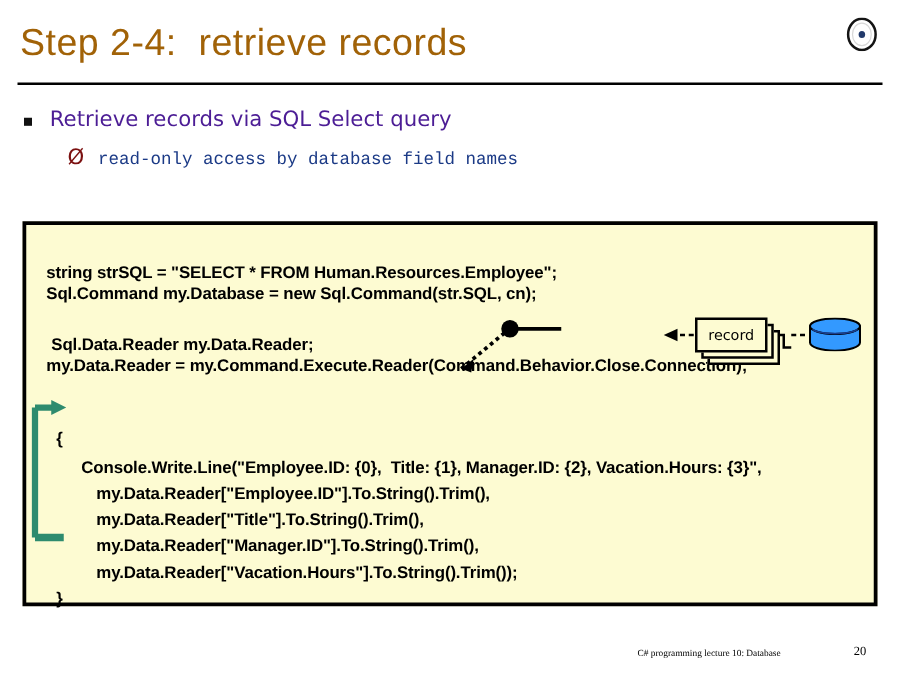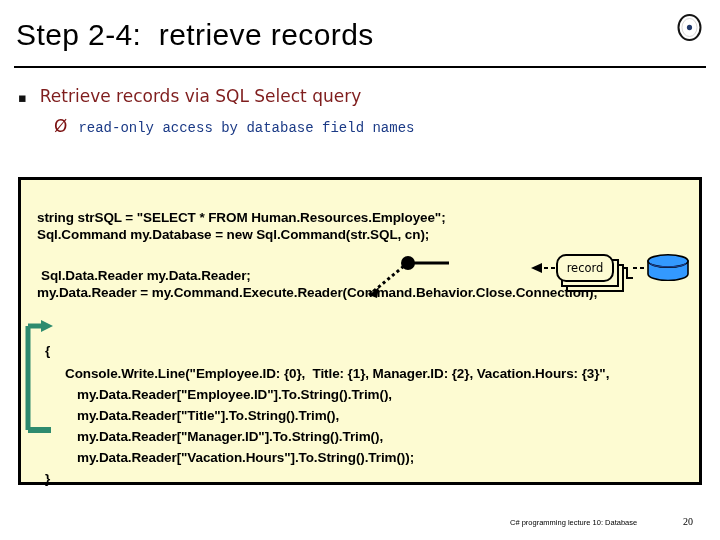--- a/index.html
+++ b/index.html
@@ -17,21 +17,21 @@
   }
 
   
   #slide-title {
     position: absolute;
     left: 16px;
     top: 18px;
     font-size: 30px;
     font-weight: 400;
     letter-spacing: 0.4px;
-    color: #000000;
+    color: #a16207;
     white-space: pre;
   }
 
   #title-rule {
     position: absolute;
     left: 14px;
     top: 66px;
     width: 692px;
     height: 0;
     border-top: 2px solid #000000;
@@ -56,21 +56,21 @@
     gap: 13px;
   }
   #bullet-level1 .marker {
     color: #111111;
     font-size: 13px;
     line-height: 1;
     font-family: "DejaVu Sans", sans-serif;
   }
   #bullet-level1 .text {
     font-size: 17px;
-    color: #7f1d1d;
+    color: #4c1d95;
     font-family: "DejaVu Sans", sans-serif;
     white-space: pre;
   }
 
   #bullet-level2 {
     position: absolute;
     left: 54px;
     top: 118px;
     display: flex;
     align-items: baseline;
@@ -166,21 +166,20 @@
     width: 58px;
     height: 28px;
   }
   #record-card-3 { left: 545px; top: 84px; }
   #record-card-2 { left: 540px; top: 79px; }
   #record-card-1 {
     left: 535px; top: 74px;
     display: flex;
     align-items: center;
     justify-content: center;
-    border-radius: 10px;
   }
   #record-card-1 .label {
     font-family: "DejaVu Sans", sans-serif;
     font-size: 11.5px;
     color: #000000;
     white-space: nowrap;
   }
 
   #db-cylinder {
     position: absolute;
@@ -197,21 +196,21 @@
     top: 138px;
     width: 34px;
     height: 122px;
   }
 
   
   #footer-note {
     position: absolute;
     left: 510px;
     top: 518px;
-    font-family: Liberation Sans, sans-serif;
+    font-family: Liberation Serif, serif;
     font-size: 7.5px;
     color: #000000;
     white-space: pre;
   }
   #footer-page {
     position: absolute;
     left: 683px;
     top: 516px;
     font-family: Liberation Serif, serif;
     font-size: 10px;

